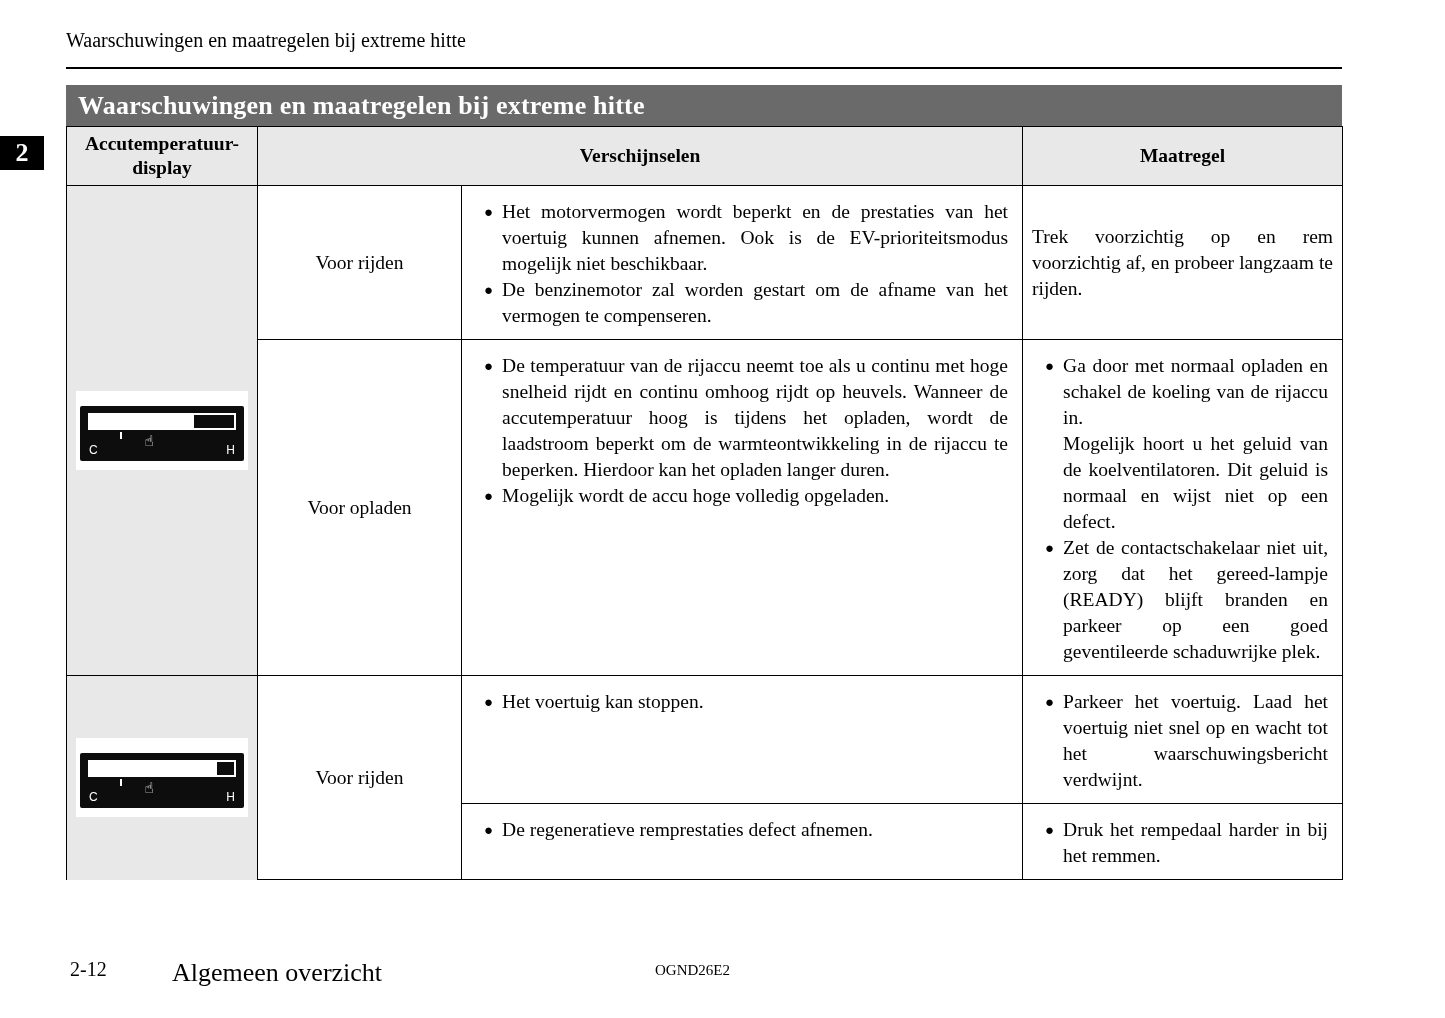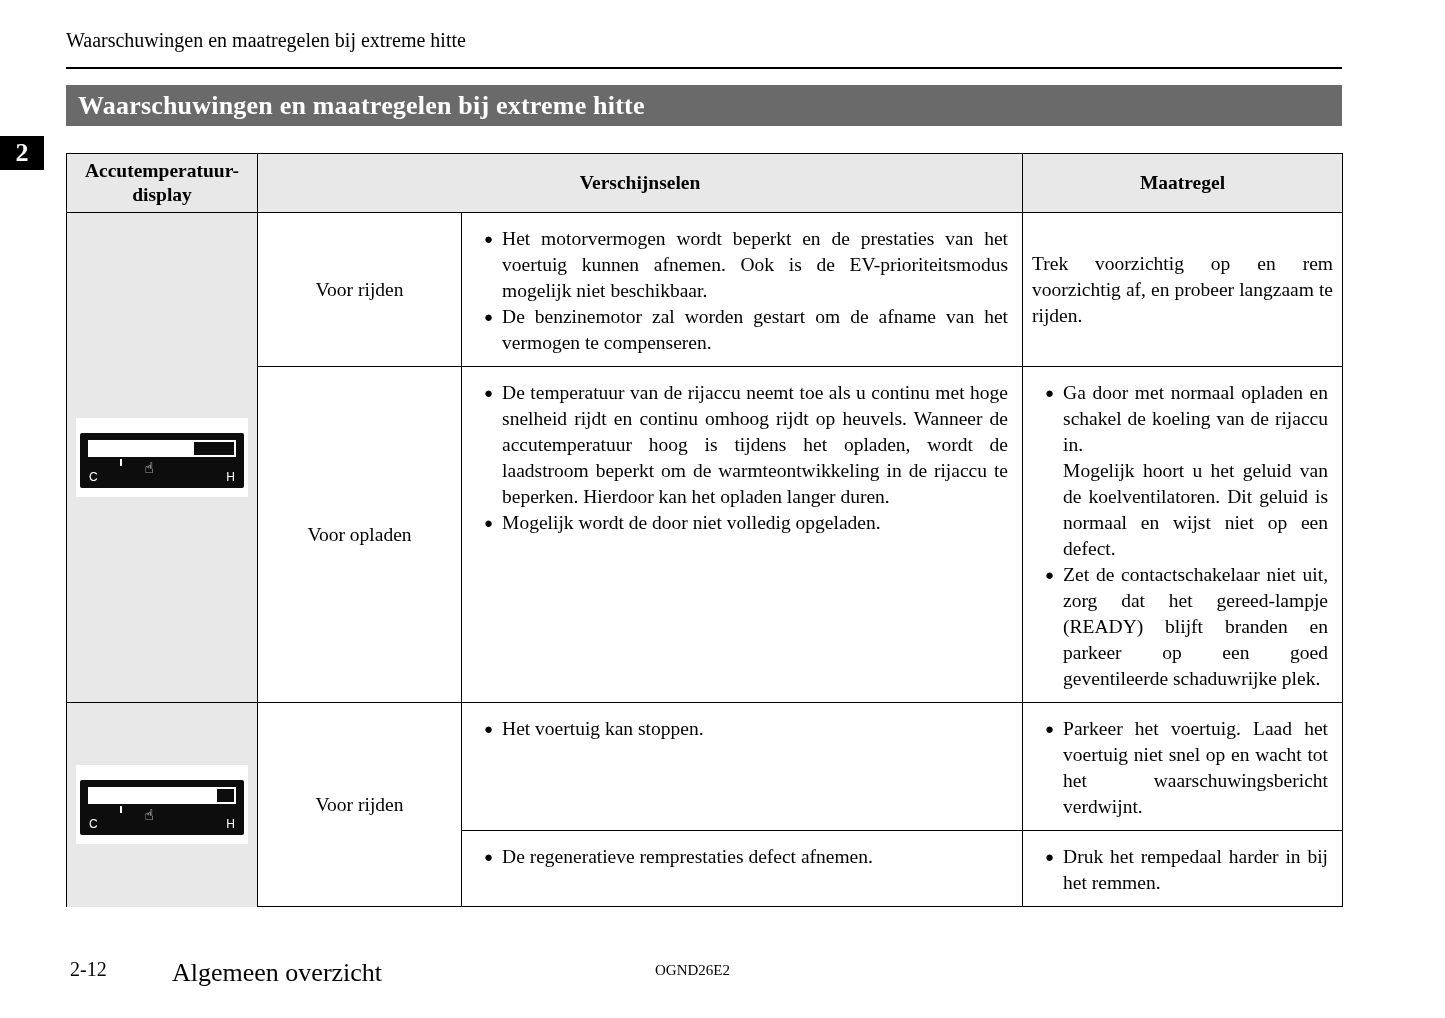--- a/index.html
+++ b/index.html
@@ -36,21 +36,21 @@
     width:44px; height:34px;
     background:#000; color:#fff;
     display:flex; align-items:center; justify-content:center;
     font-size:26px; font-weight:bold;
   }
 
   .intro { margin-top:20px; font-size:20px; line-height:26px; }
 
   
   table.main-table {
-    margin-top:27px;
+    margin-top:0;
     border-collapse:collapse;
     table-layout:fixed;
     width:1276px;
     font-size:19.5px;
   }
   col.c1{width:191px;} col.c2{width:204px;} col.c3{width:561px;} col.c4{width:320px;}
   .main-table th, .main-table td {
     border:1.5px solid #000;
     vertical-align:top;
   }
@@ -211,21 +211,21 @@
 
         <tr class="r2">
           <td class="situation">Voor opladen</td>
           <td class="cell-body">
             <div class="bullet">
               <span class="dot">●</span>
               <span class="txt">De temperatuur van de rijaccu neemt toe als u continu met hoge snelheid rijdt en continu omhoog rijdt op heuvels. Wanneer de accutemperatuur hoog is tijdens het opladen, wordt de laadstroom beperkt om de warmteontwikkeling in de rijaccu te beperken. Hierdoor kan het opladen langer duren.</span>
             </div>
             <div class="bullet">
               <span class="dot">●</span>
-              <span class="txt">Mogelijk wordt de door niet volledig opgeladen.</span>
+              <span class="txt">Mogelijk wordt de accu hoge volledig opgeladen.</span>
             </div>
           </td>
           <td class="cell-body">
             <div class="bullet">
               <span class="dot">●</span>
               <span class="txt">
                 <span class="para">Ga door met normaal opladen en schakel de koeling van de rijaccu in.</span>
                 <span class="para">Mogelijk hoort u het geluid van de koelventilatoren. Dit geluid is normaal en wijst niet op een defect.</span>
               </span>
             </div>

